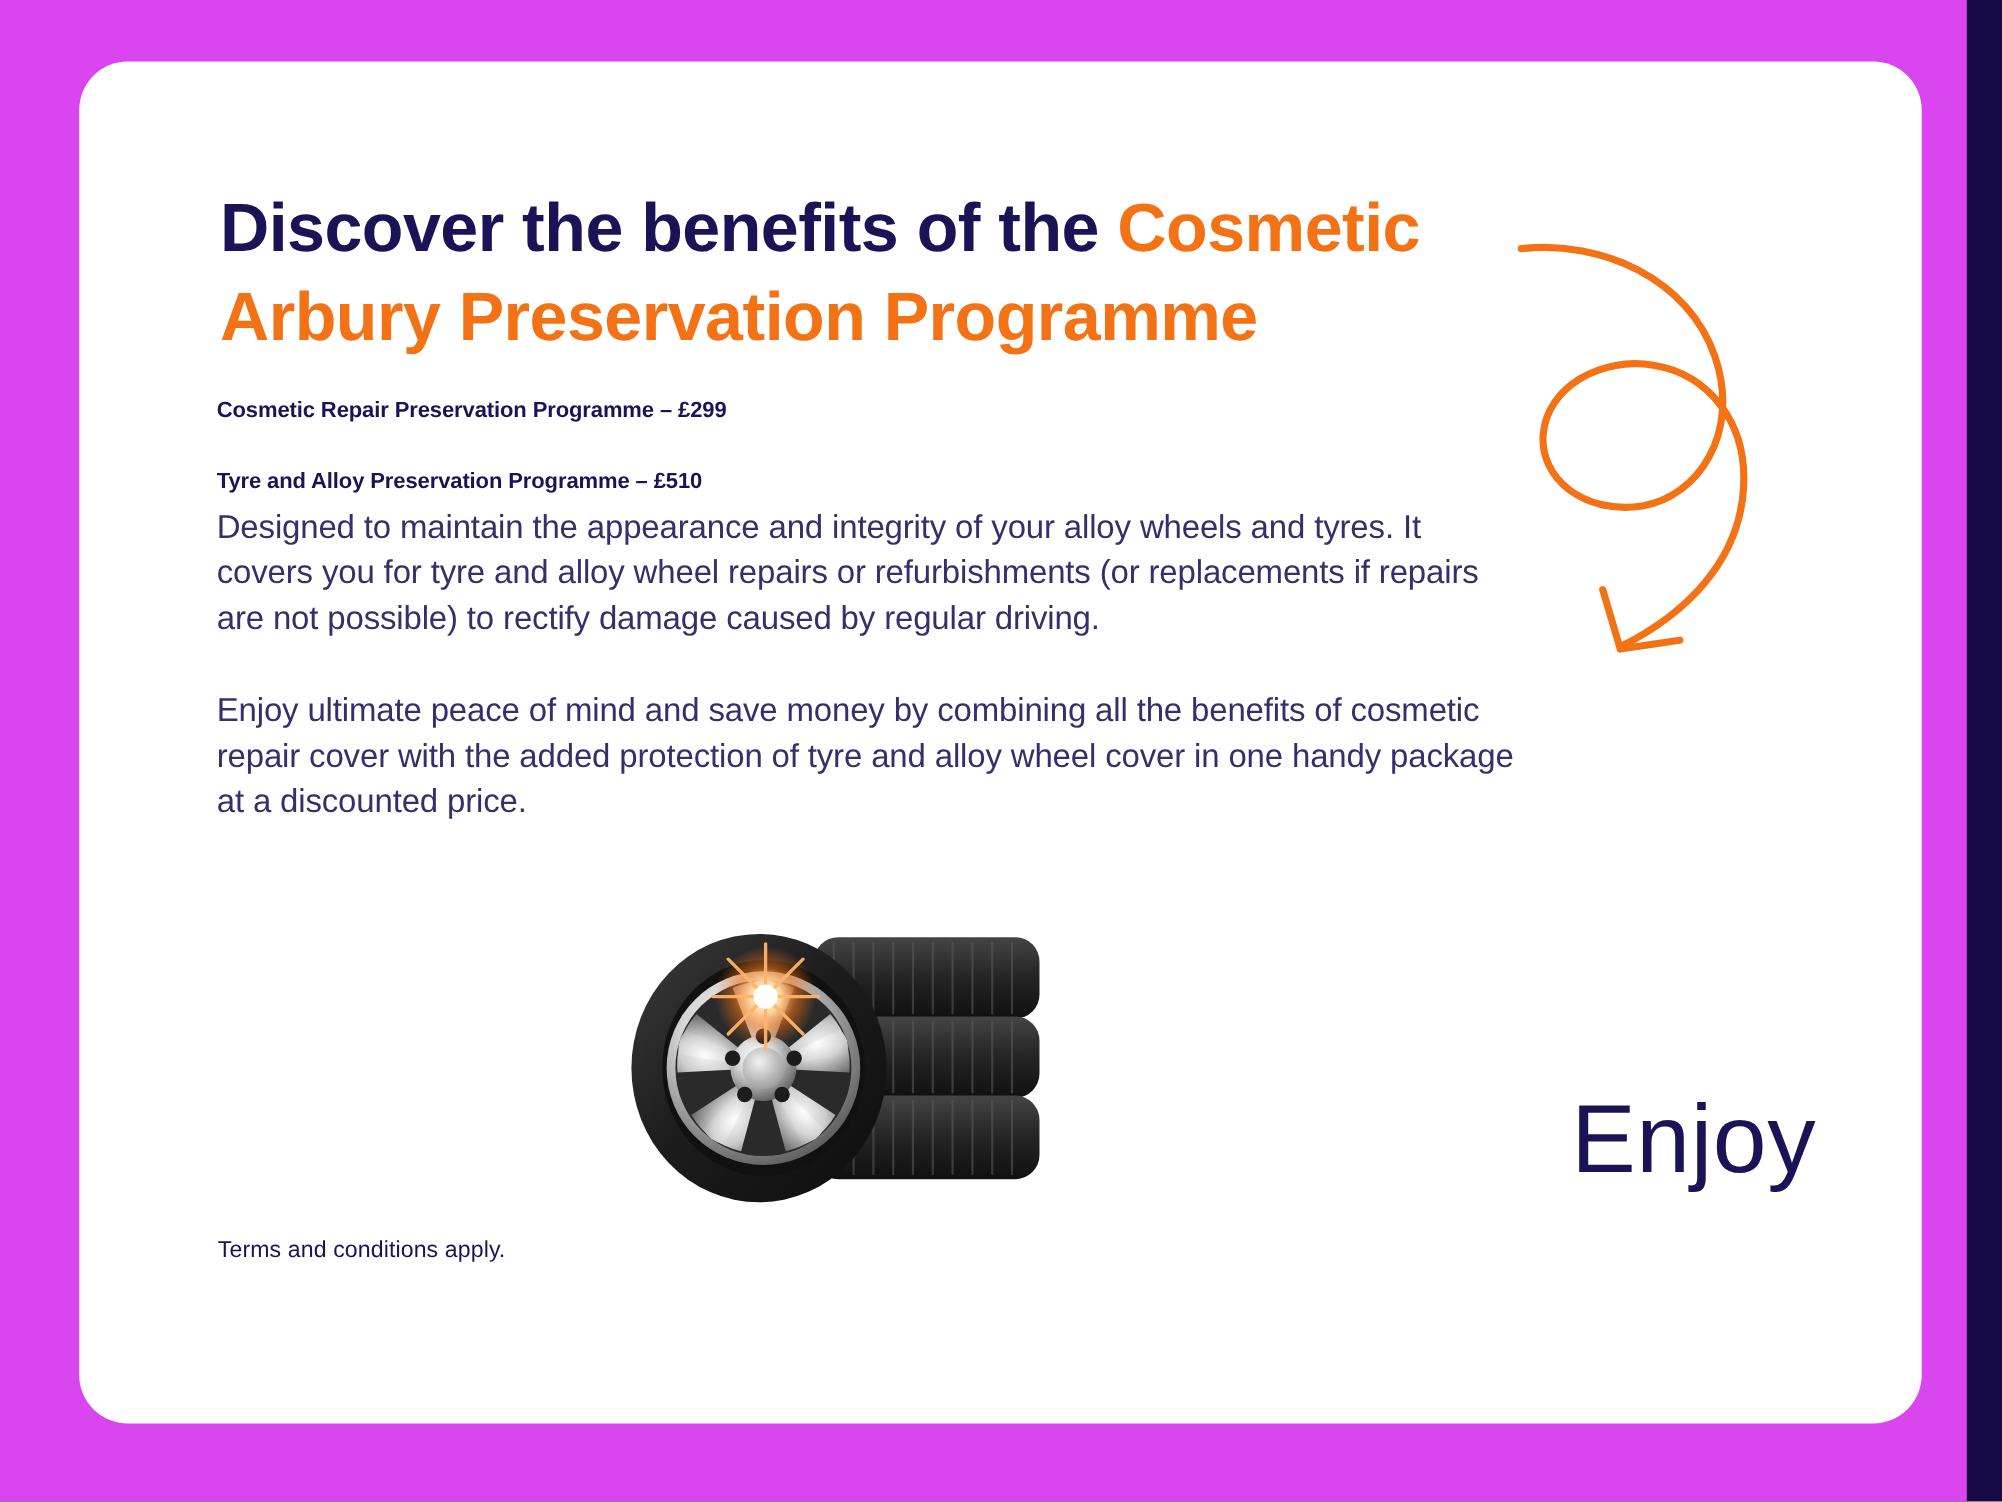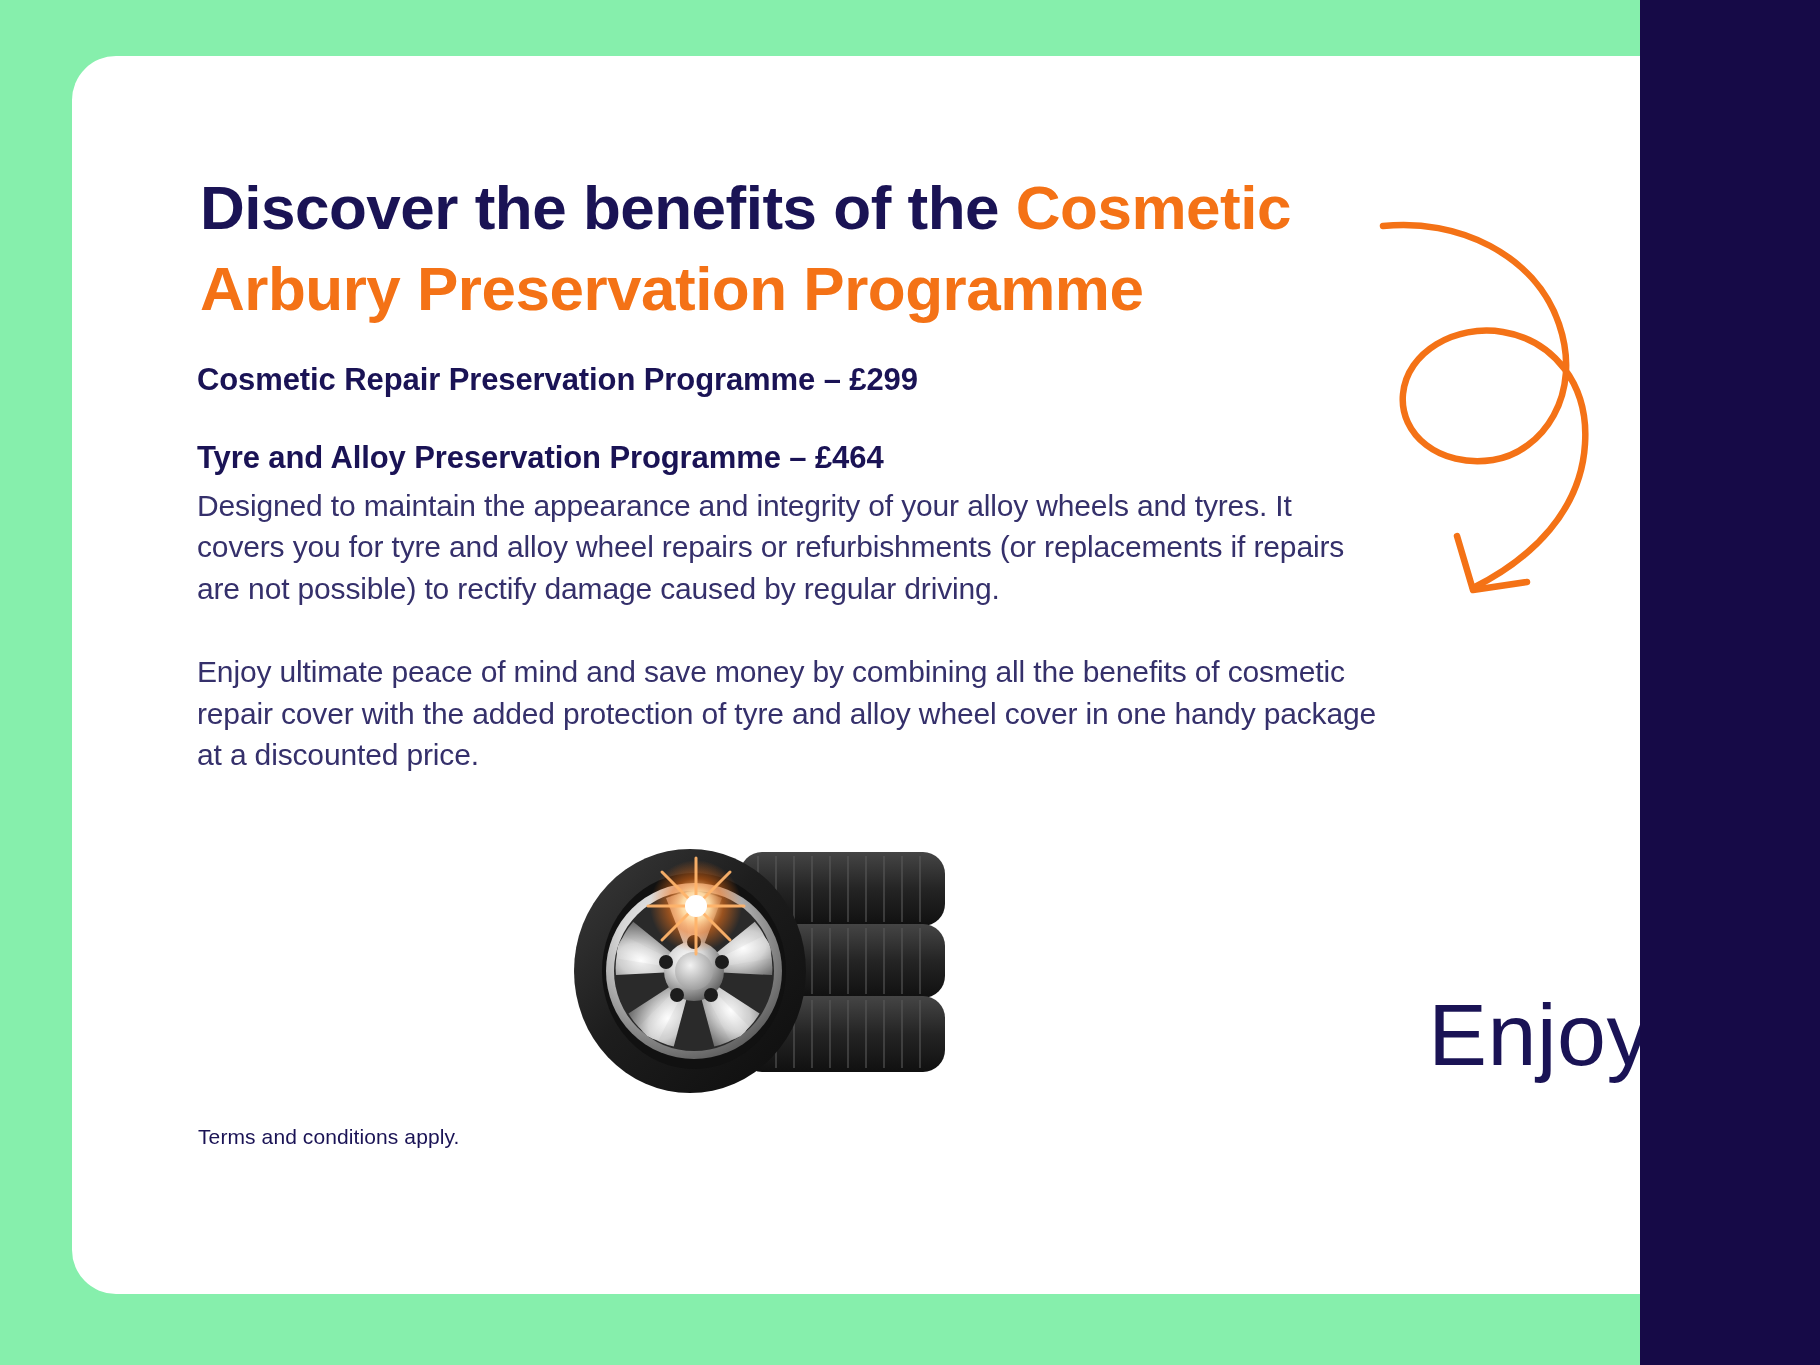--- a/index.html
+++ b/index.html
@@ -12,23 +12,23 @@
 
   body {
     background: #160a47;
     font-family: "Liberation Sans", sans-serif;
     position: relative;
   }
 
   .poster {
     position: absolute;
     left: 0; top: 0;
-    width: 1640px;
+    width: 1788px;
     height: 1365px;
-    background: #86efac;
+    background: #d946ef;
     overflow: hidden;
   }
 
   .card {
     position: absolute;
     left: 72px;
     top: 56px;
     width: 1675px;
     height: 1238px;
     background: #ffffff;
@@ -55,21 +55,21 @@
     position: absolute;
     left: 125px;
     top: 306px;
     width: 1185px;
   }
 
   .section { margin-bottom: 42px; }
   .section:last-child { margin-bottom: 0; }
 
   .sec-title {
-    font-size: 31px;
+    font-size: 20px;
     font-weight: bold;
     color: #1a1355;
     letter-spacing: -0.1px;
     margin-bottom: 9px;
     white-space: nowrap;
   }
 
   .sec-body {
     font-size: 30px;
     font-weight: 300;
@@ -144,21 +144,21 @@
       </svg>
     </div>
 
     <div class="sections">
 
       <div class="section">
         <div class="sec-title">Cosmetic Repair Preservation Programme – £299</div>
       </div>
 
       <div class="section">
-        <div class="sec-title">Tyre and Alloy Preservation Programme – £464</div>
+        <div class="sec-title">Tyre and Alloy Preservation Programme – £510</div>
         <div class="sec-body">Designed to maintain the appearance and integrity of your alloy wheels and tyres. It covers you for tyre and alloy wheel repairs or refurbishments (or replacements if repairs are not possible) to rectify damage caused by regular driving.</div>
       </div>
 
       <div class="section">
         <div class="sec-body">Enjoy ultimate peace of mind and save money by combining all the benefits of cosmetic repair cover with the added protection of tyre and alloy wheel cover in one handy package at a discounted price.</div>
       </div>
 
     </div>
 
     <div class="terms">Terms and conditions apply.</div>

